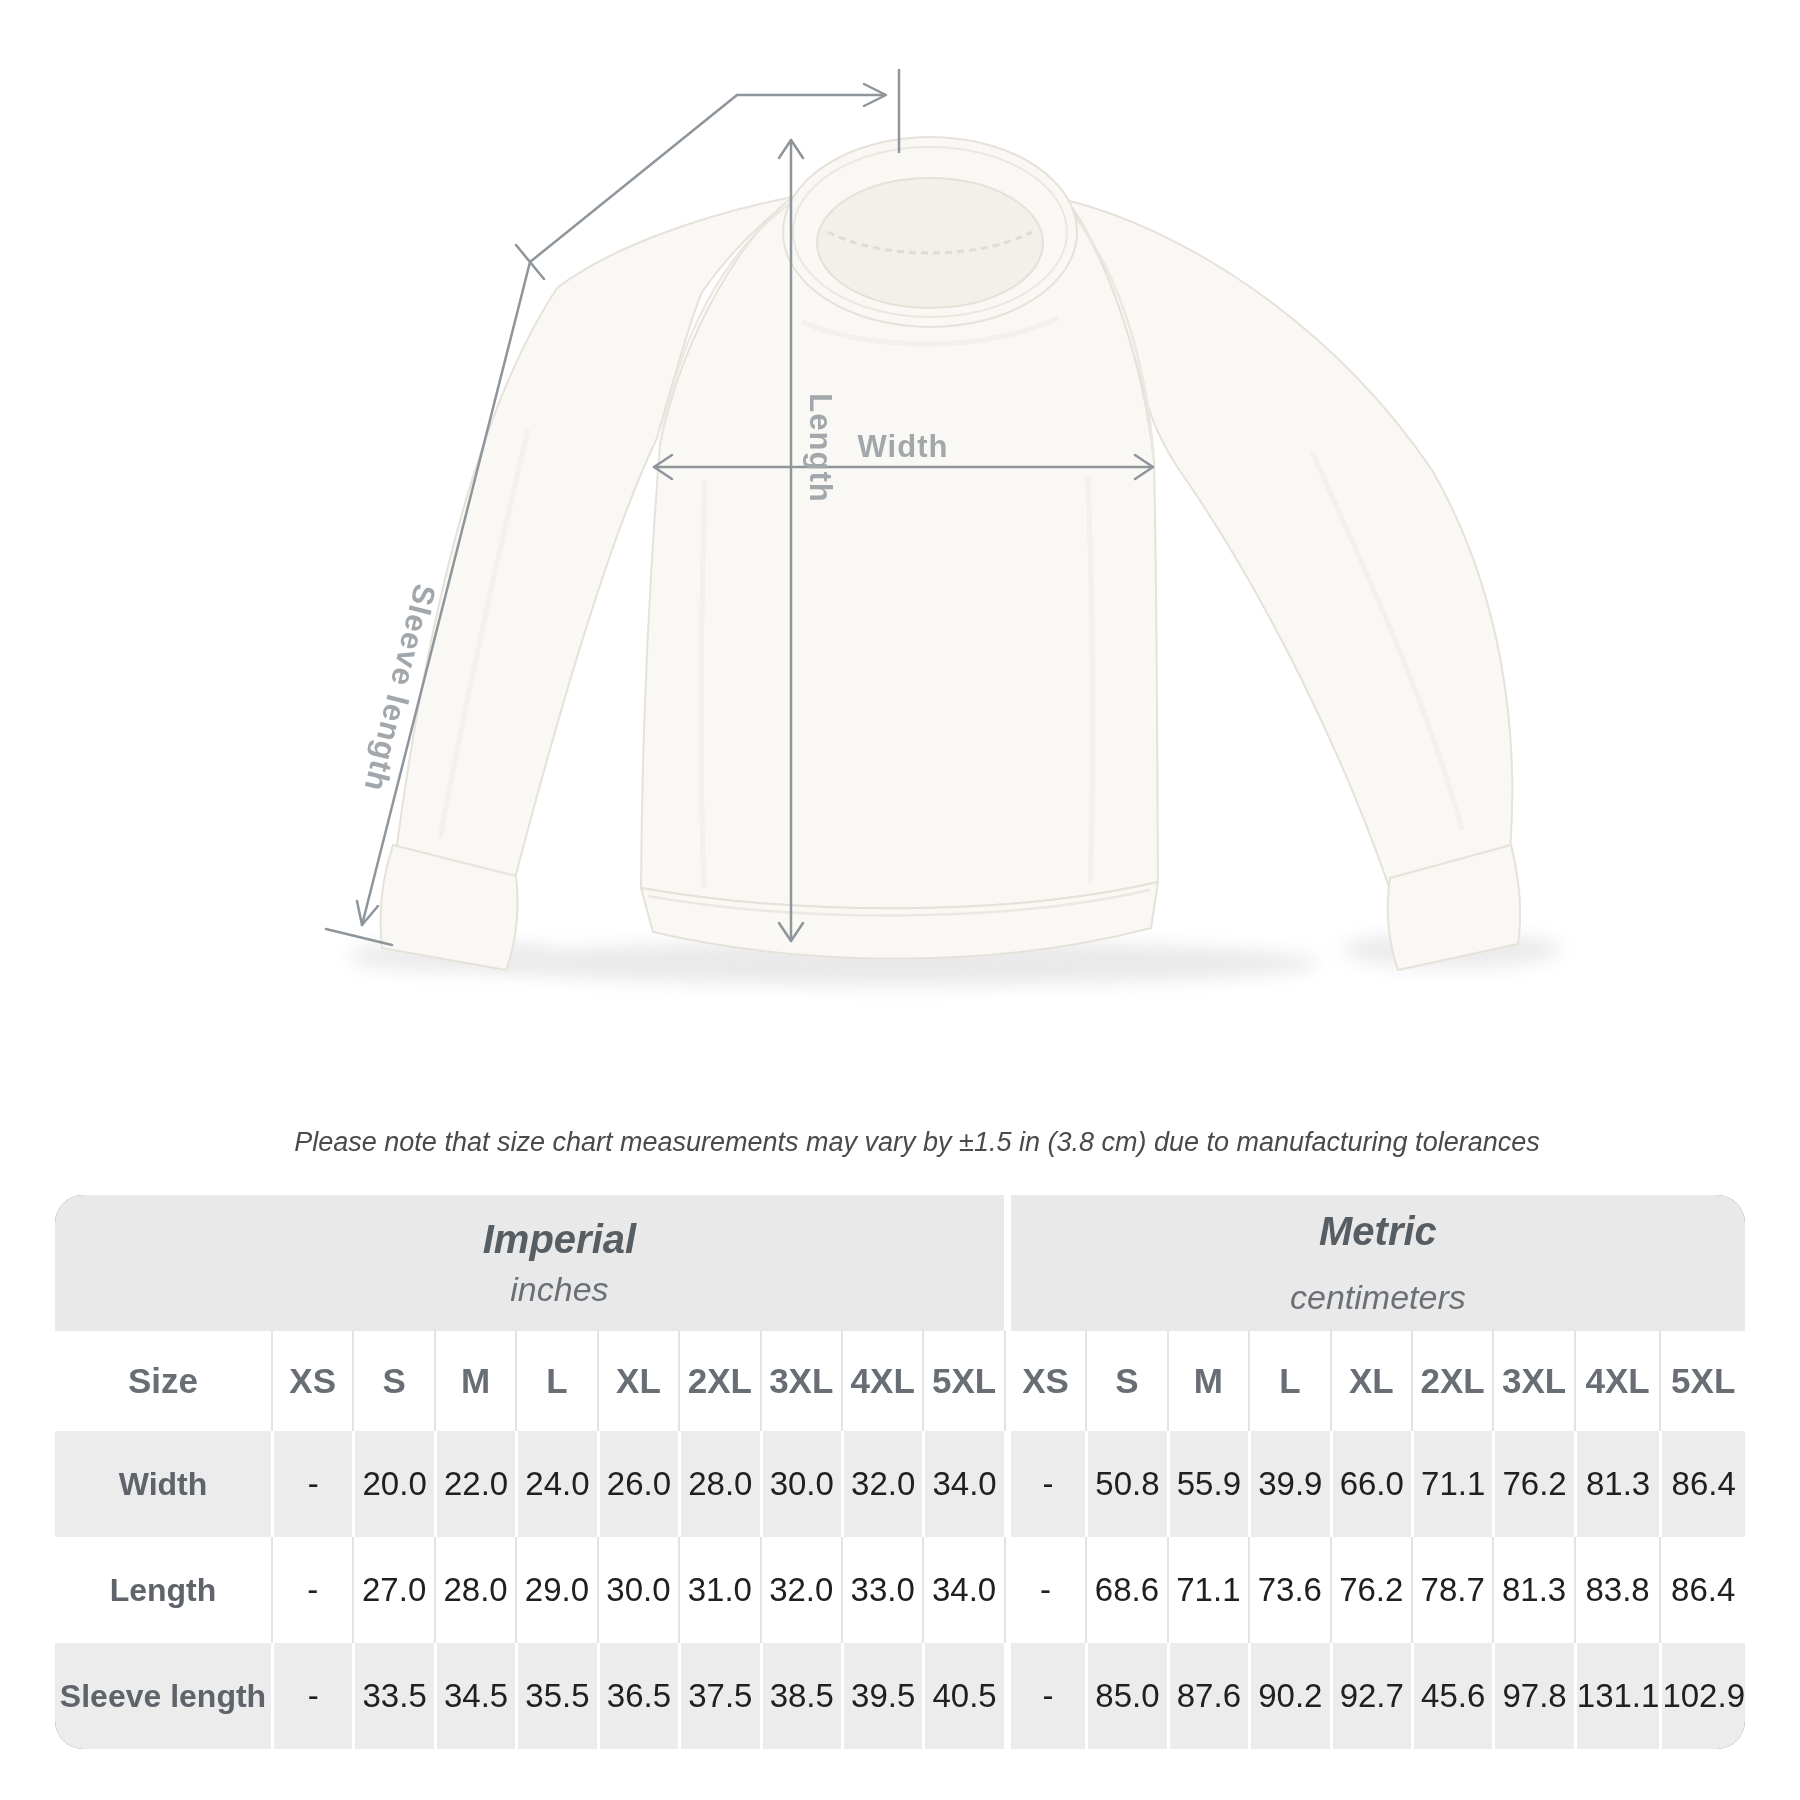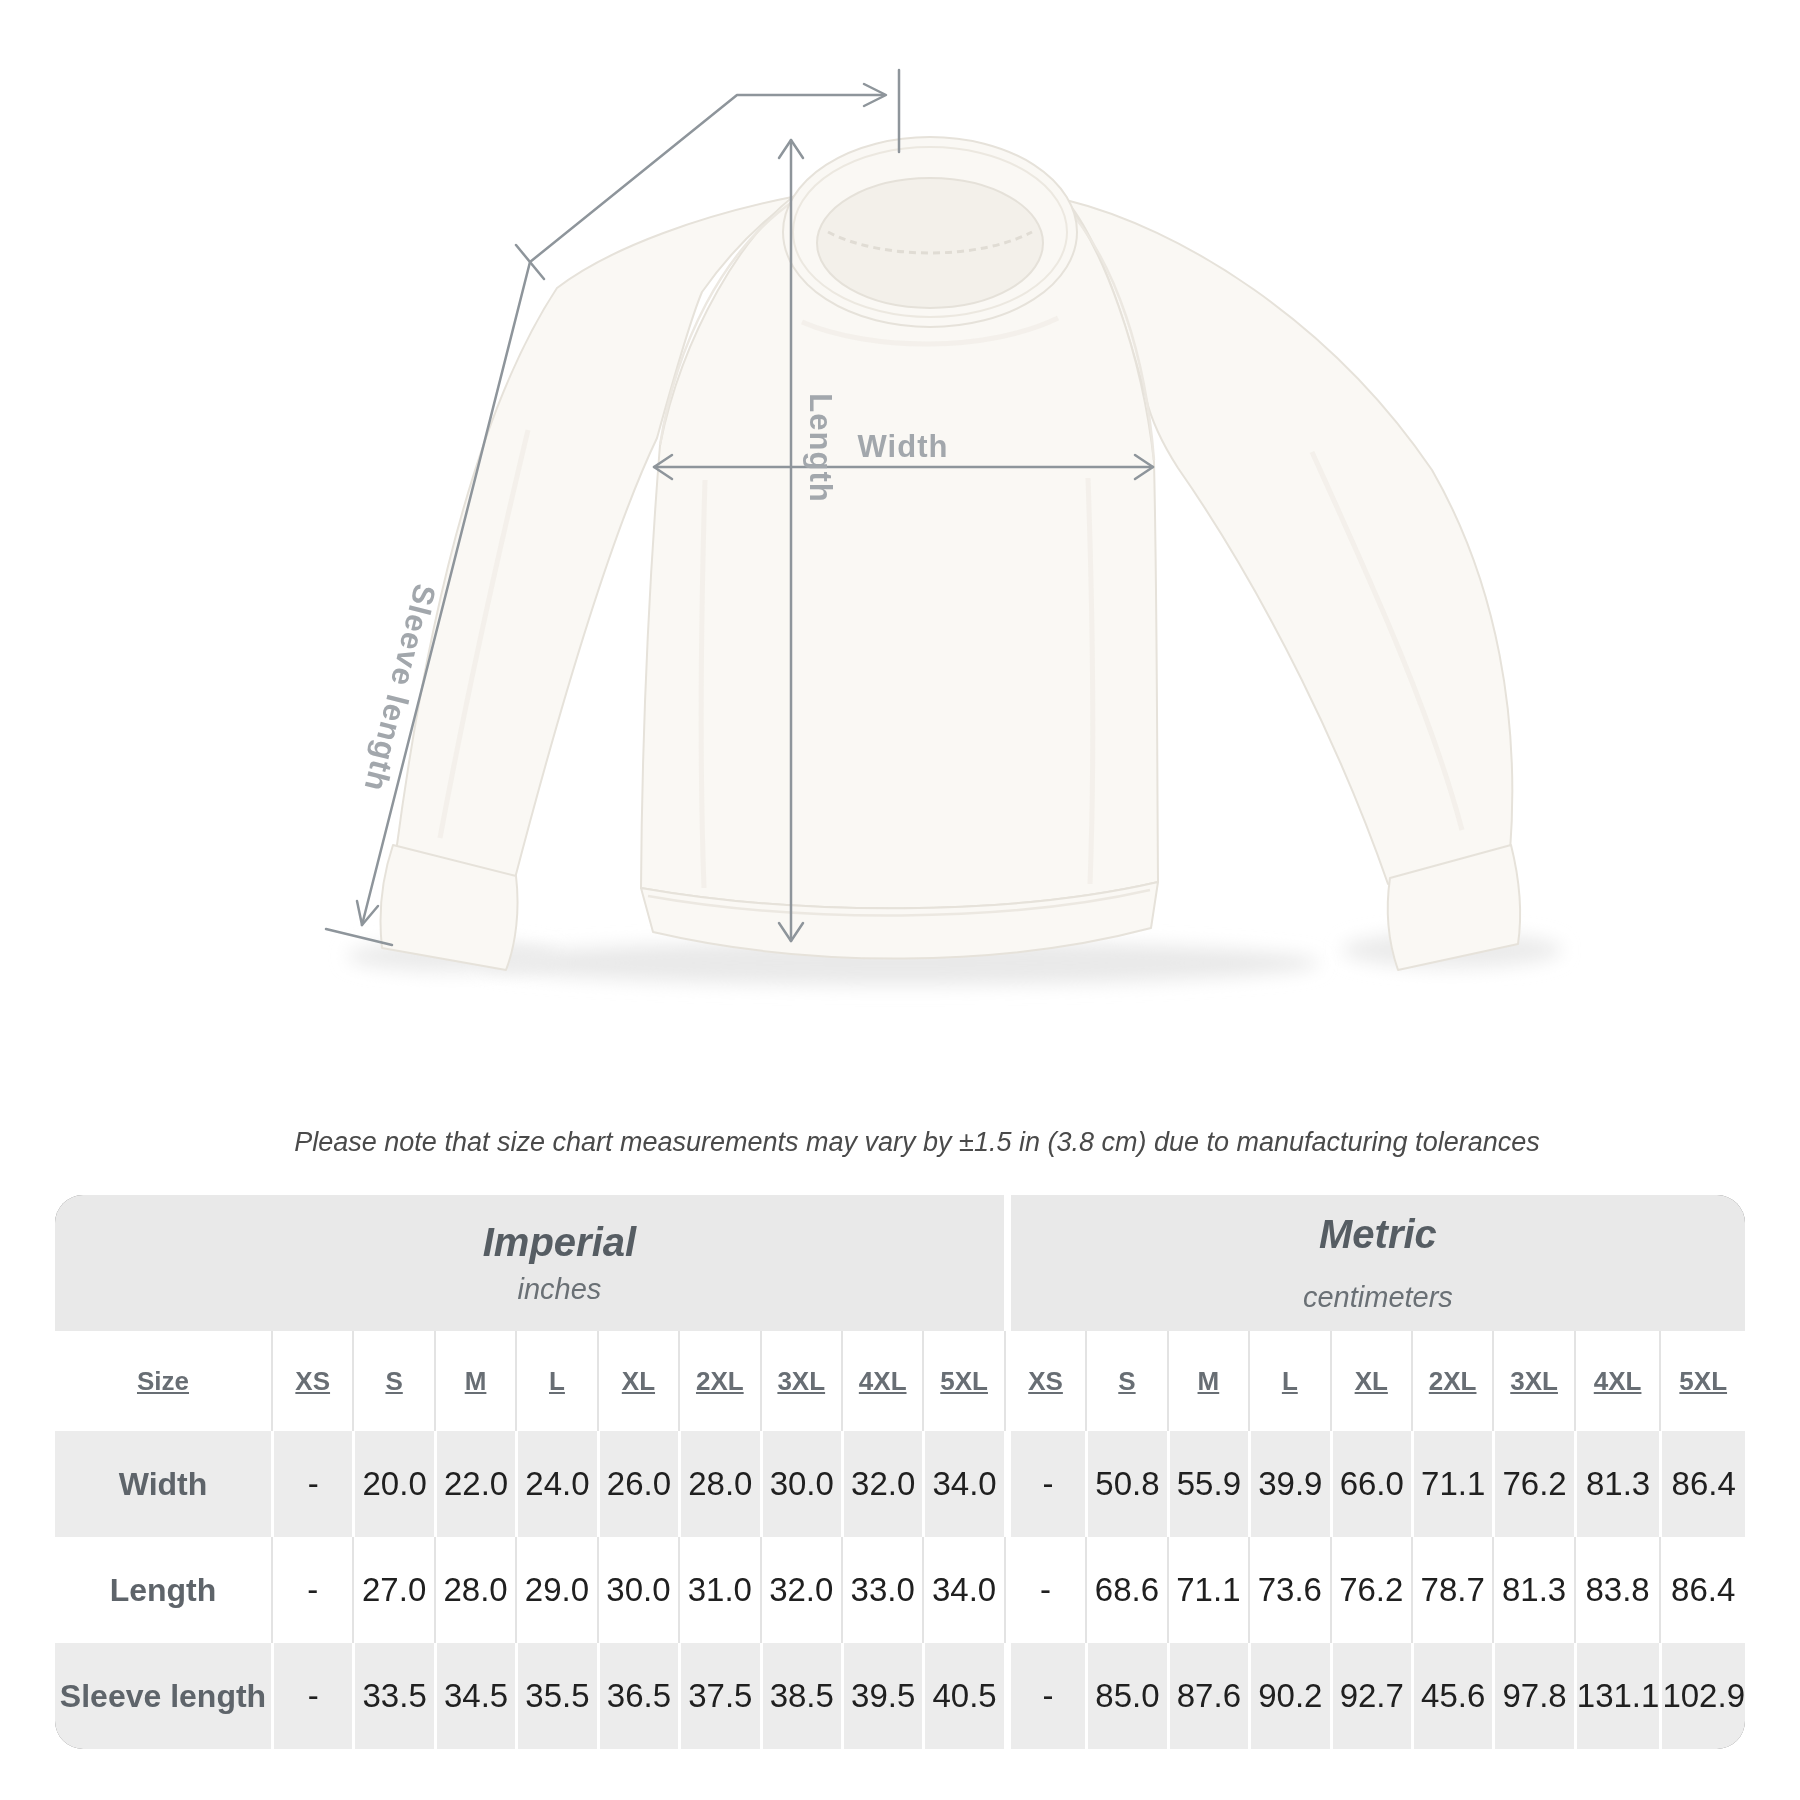--- a/index.html
+++ b/index.html
@@ -22,23 +22,23 @@
   
   .size-table{position:absolute;left:55px;top:1195px;width:1690px;height:554px;
               border-radius:28px;overflow:hidden;background:#737373;
               display:grid;grid-template-columns:216px repeat(18,1fr);
               grid-template-rows:136px 100px 106px 106px 106px;}
   .band{background:#e9e9e9;display:flex;flex-direction:column;align-items:center;
         justify-content:center;gap:8px;}
   .band-imperial{grid-row:1;grid-column:1 / span 10;padding-left:60px;}
   .band-metric{grid-row:1;grid-column:11 / span 9;border-left:7px solid #ffffff;gap:24px;}
   .band-title{font-size:40px;font-weight:bold;font-style:italic;color:#565d63;}
-  .band-sub{font-size:29px;font-style:italic;color:#6a7075;}
+  .band-sub{font-size:34px;font-style:italic;color:#6a7075;}
   .cell{display:flex;align-items:center;justify-content:center;background:#ffffff;}
-  .hdr{font-weight:bold;color:#686e74;font-size:26px;text-decoration:underline;}
+  .hdr{font-weight:bold;color:#686e74;font-size:35px;}
   .rlabel{font-weight:bold;color:#5e646a;font-size:32px;}
   .val{color:#202020;font-size:33px;}
   .c-gray{background:#ececec;}
   .c-white.sep{border-left:2px solid #e3e3e3;}
   .c-gray.sep{border-left:3px solid #ffffff;}
   .c-gray.group-sep{border-left-width:7px;}
   .c-white.group-sep{border-left:2px solid #e3e3e3;}
 </style>
 </head>
 <body>

